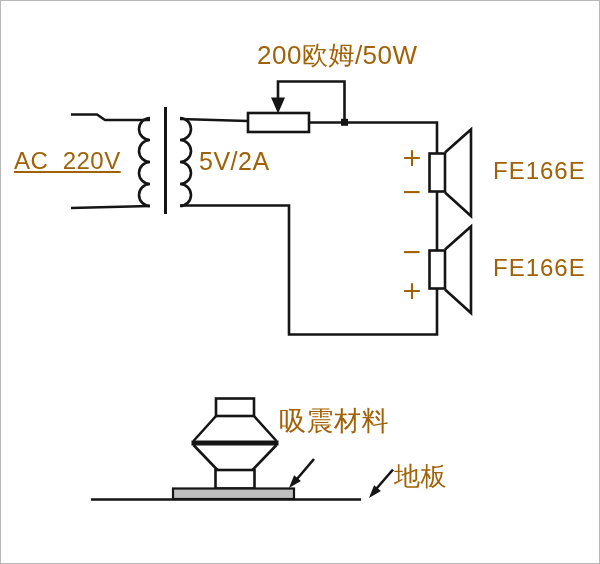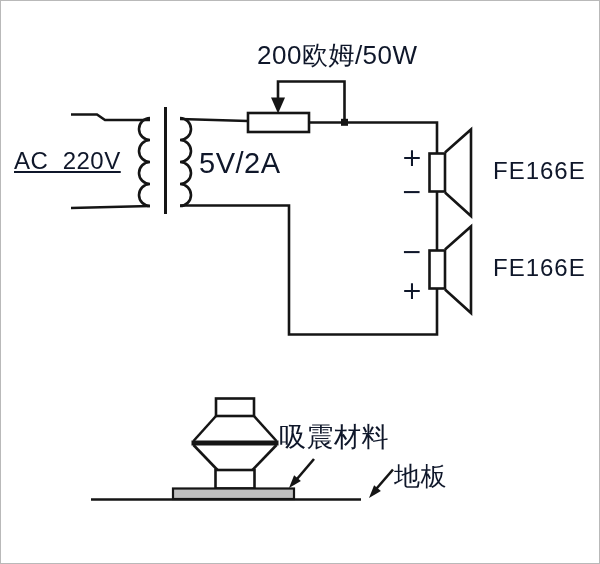--- a/index.html
+++ b/index.html
@@ -8,42 +8,42 @@
     width:600px;height:564px;
     background:#ffffff;
     border:1px solid #b9b9b9;
     box-sizing:border-box;
     overflow:hidden;
     font-family:"Liberation Sans","DejaVu Sans",sans-serif;
   }
   .stage svg{position:absolute;left:0;top:0;}
   .lbl{
     position:absolute;
-    color:#0f172a;
+    color:#a16207;
     line-height:1;
     white-space:pre;
     letter-spacing:0.5px;
   }
   .lbl-resistor{left:256px;top:41px;font-size:26px;}
   .lbl-primary{left:13px;top:148px;font-size:24px;text-decoration:underline;}
-  .lbl-secondary{left:198px;top:148px;font-size:29px;}
+  .lbl-secondary{left:198px;top:148px;font-size:25px;}
   .lbl-spk1{left:492px;top:158px;font-size:24px;letter-spacing:1px;}
   .lbl-spk2{left:492px;top:255px;font-size:24px;letter-spacing:1px;}
   .terminal{
     position:absolute;
     font-size:25px;
     font-family:"DejaVu Sans",sans-serif;
     transform:translate(-50%,-50%);
     letter-spacing:0;
   }
   .t-s1-top{left:411px;top:156px;}
   .t-s1-bot{left:411px;top:190px;}
   .t-s2-top{left:411px;top:250px;}
   .t-s2-bot{left:411px;top:289px;}
-  .lbl-damping{left:278px;top:423px;font-size:27px;}
+  .lbl-damping{left:278px;top:407px;font-size:27px;}
   .lbl-floor{left:393px;top:462px;font-size:26px;}
 </style>
 </head>
 <body>
 
 <div class="stage">
 
   <svg width="600" height="564" viewBox="0 0 600 564">
 
     <g stroke="#151515" stroke-width="2.6" fill="none" stroke-linejoin="miter">

